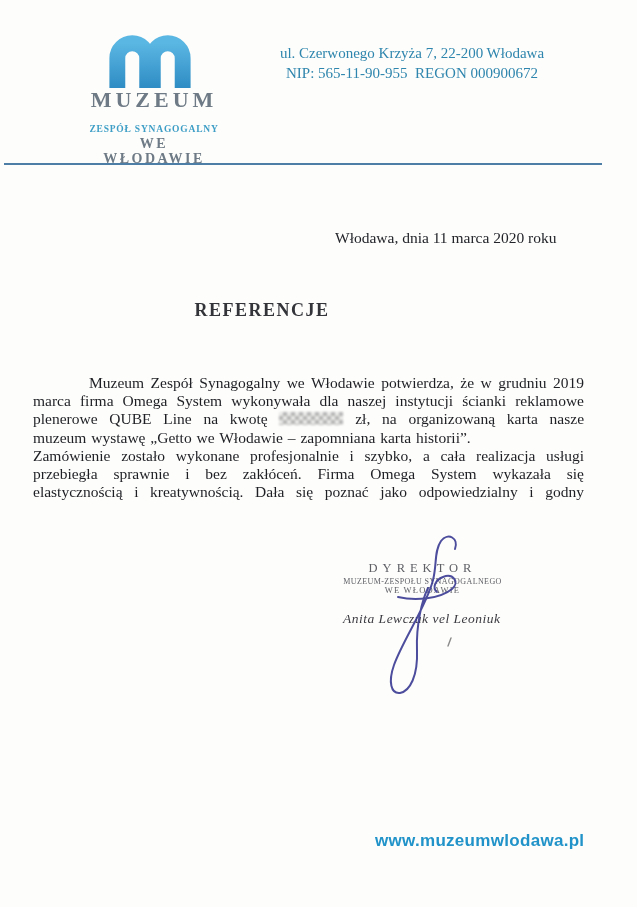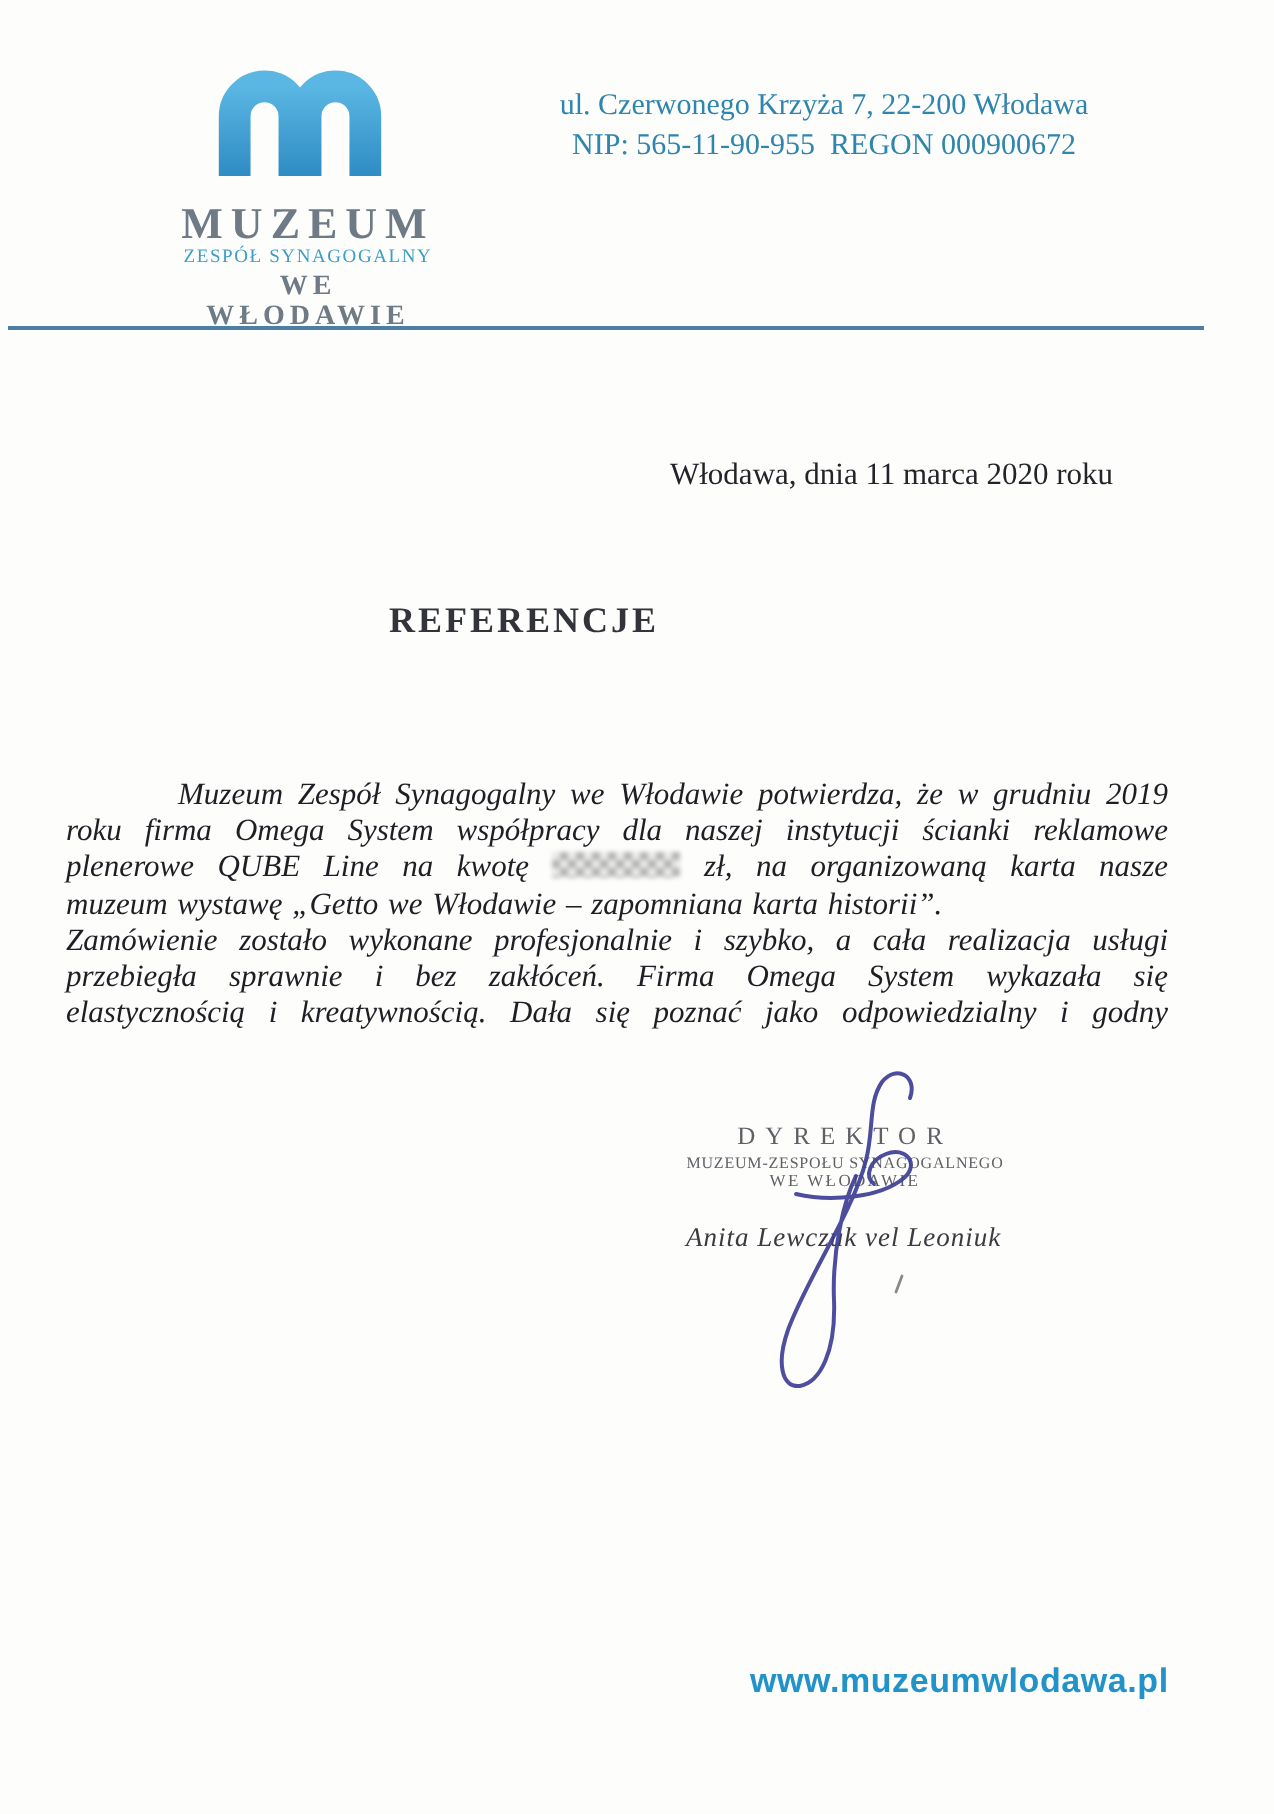--- a/index.html
+++ b/index.html
@@ -4,32 +4,32 @@
 <style>
   html,body{margin:0;padding:0;background:#e8e8e8;}
   .page{
     position:relative;width:637px;height:907px;margin:0 auto;
     background:#fdfdfb;overflow:hidden;
     font-family:"Liberation Serif","DejaVu Serif",serif;
   }
   
   .logo-mark{position:absolute;left:108px;top:32px;}
   .logo-textblock{position:absolute;left:88px;top:90px;width:132px;text-align:center;}
-  .logo-title{font-size:22px;font-weight:600;letter-spacing:4px;color:#6e7a85;line-height:20px;margin-top:12px;}
-  .logo-sub1{font-size:9.5px;font-weight:400;letter-spacing:.8px;color:#3e9ec6;line-height:11px;margin-top:2px;}
+  .logo-title{font-size:22px;font-weight:600;letter-spacing:4px;color:#6e7a85;line-height:20px;}
+  .logo-sub1{font-size:9.5px;font-weight:700;letter-spacing:.8px;color:#3e9ec6;line-height:11px;margin-top:14px;}
   .logo-sub2{font-size:14px;font-weight:600;letter-spacing:2.5px;color:#6e7a85;line-height:15px;margin-top:1px;}
   .contact{position:absolute;left:217px;top:43px;width:390px;text-align:center;
     color:#2e85ad;font-size:15px;line-height:20px;}
   .divider{position:absolute;left:4px;top:163px;width:598px;height:2px;background:#4d7ea6;}
   
   .dateline{position:absolute;left:335px;top:229px;font-size:15.5px;color:#22242a;}
   .doc-title{position:absolute;left:0;top:300px;width:524px;text-align:center;
     font-size:18px;font-weight:700;letter-spacing:1.5px;color:#33343a;}
-  .body-text{position:absolute;left:33px;top:389px;width:551px;
-    font-size:15.5px;line-height:18.2px;color:#1e1f24;word-spacing:1px;font-style:italic;}
+  .body-text{position:absolute;left:33px;top:374px;width:551px;
+    font-size:15.5px;line-height:18.2px;color:#1e1f24;word-spacing:1px;}
   .bl{text-align:left;}
   .bl.just{text-align:justify;text-align-last:justify;}
   .bl.indent{padding-left:56px;}
   .redacted{display:inline-block;width:64px;height:13px;vertical-align:-1px;
     background-image:
       linear-gradient(45deg,#b5b5b5 25%,transparent 25%,transparent 75%,#b5b5b5 75%),
       linear-gradient(45deg,#b5b5b5 25%,#e9e9e7 25%,#e9e9e7 75%,#b5b5b5 75%);
     background-size:8px 8px;background-position:0 0,4px 4px;filter:blur(1px);}
   
   .stamp{position:absolute;left:325px;top:562px;width:195px;text-align:center;color:#5f6066;}
@@ -73,21 +73,21 @@
     <div>NIP: 565-11-90-955 &nbsp;REGON 000900672</div>
   </div>
 
   <div class="divider"></div>
 
   <div class="dateline">Włodawa, dnia 11 marca 2020 roku</div>
   <div class="doc-title">REFERENCJE</div>
 
   <div class="body-text">
     <div class="bl just indent">Muzeum Zespół Synagogalny we Włodawie potwierdza, że w grudniu 2019</div>
-    <div class="bl just">roku firma Omega System współpracy dla naszej instytucji ścianki reklamowe</div>
+    <div class="bl just">marca firma Omega System wykonywała dla naszej instytucji ścianki reklamowe</div>
     <div class="bl just">
       <span>plenerowe QUBE Line na kwotę</span>
       <span class="redacted"></span>
       <span>zł, na organizowaną karta nasze</span>
     </div>
     <div class="bl">muzeum wystawę „Getto we Włodawie – zapomniana karta historii”.</div>
     <div class="bl just">Zamówienie zostało wykonane profesjonalnie i szybko, a cała realizacja usługi</div>
     <div class="bl just">przebiegła sprawnie i bez zakłóceń. Firma Omega System wykazała się</div>
     <div class="bl just">elastycznością i kreatywnością. Dała się poznać jako odpowiedzialny i godny</div>
   </div>

